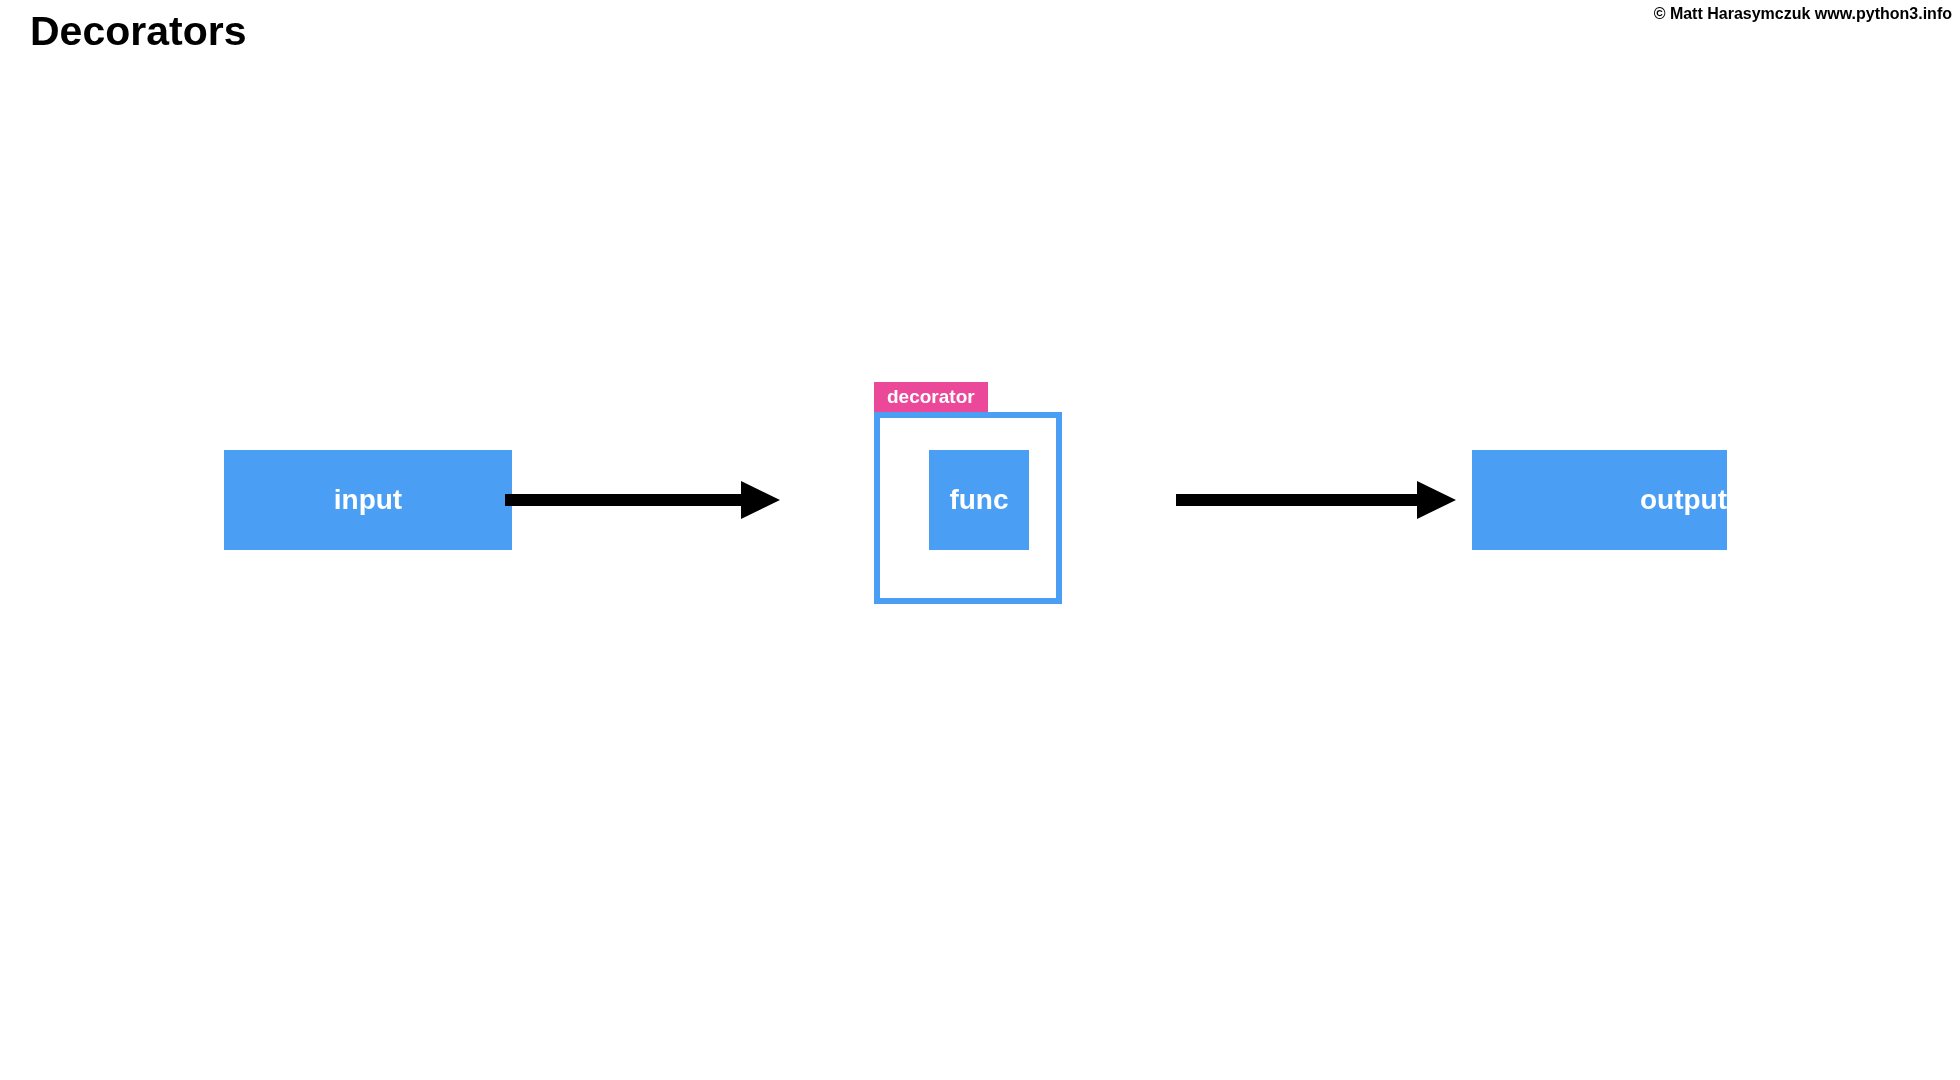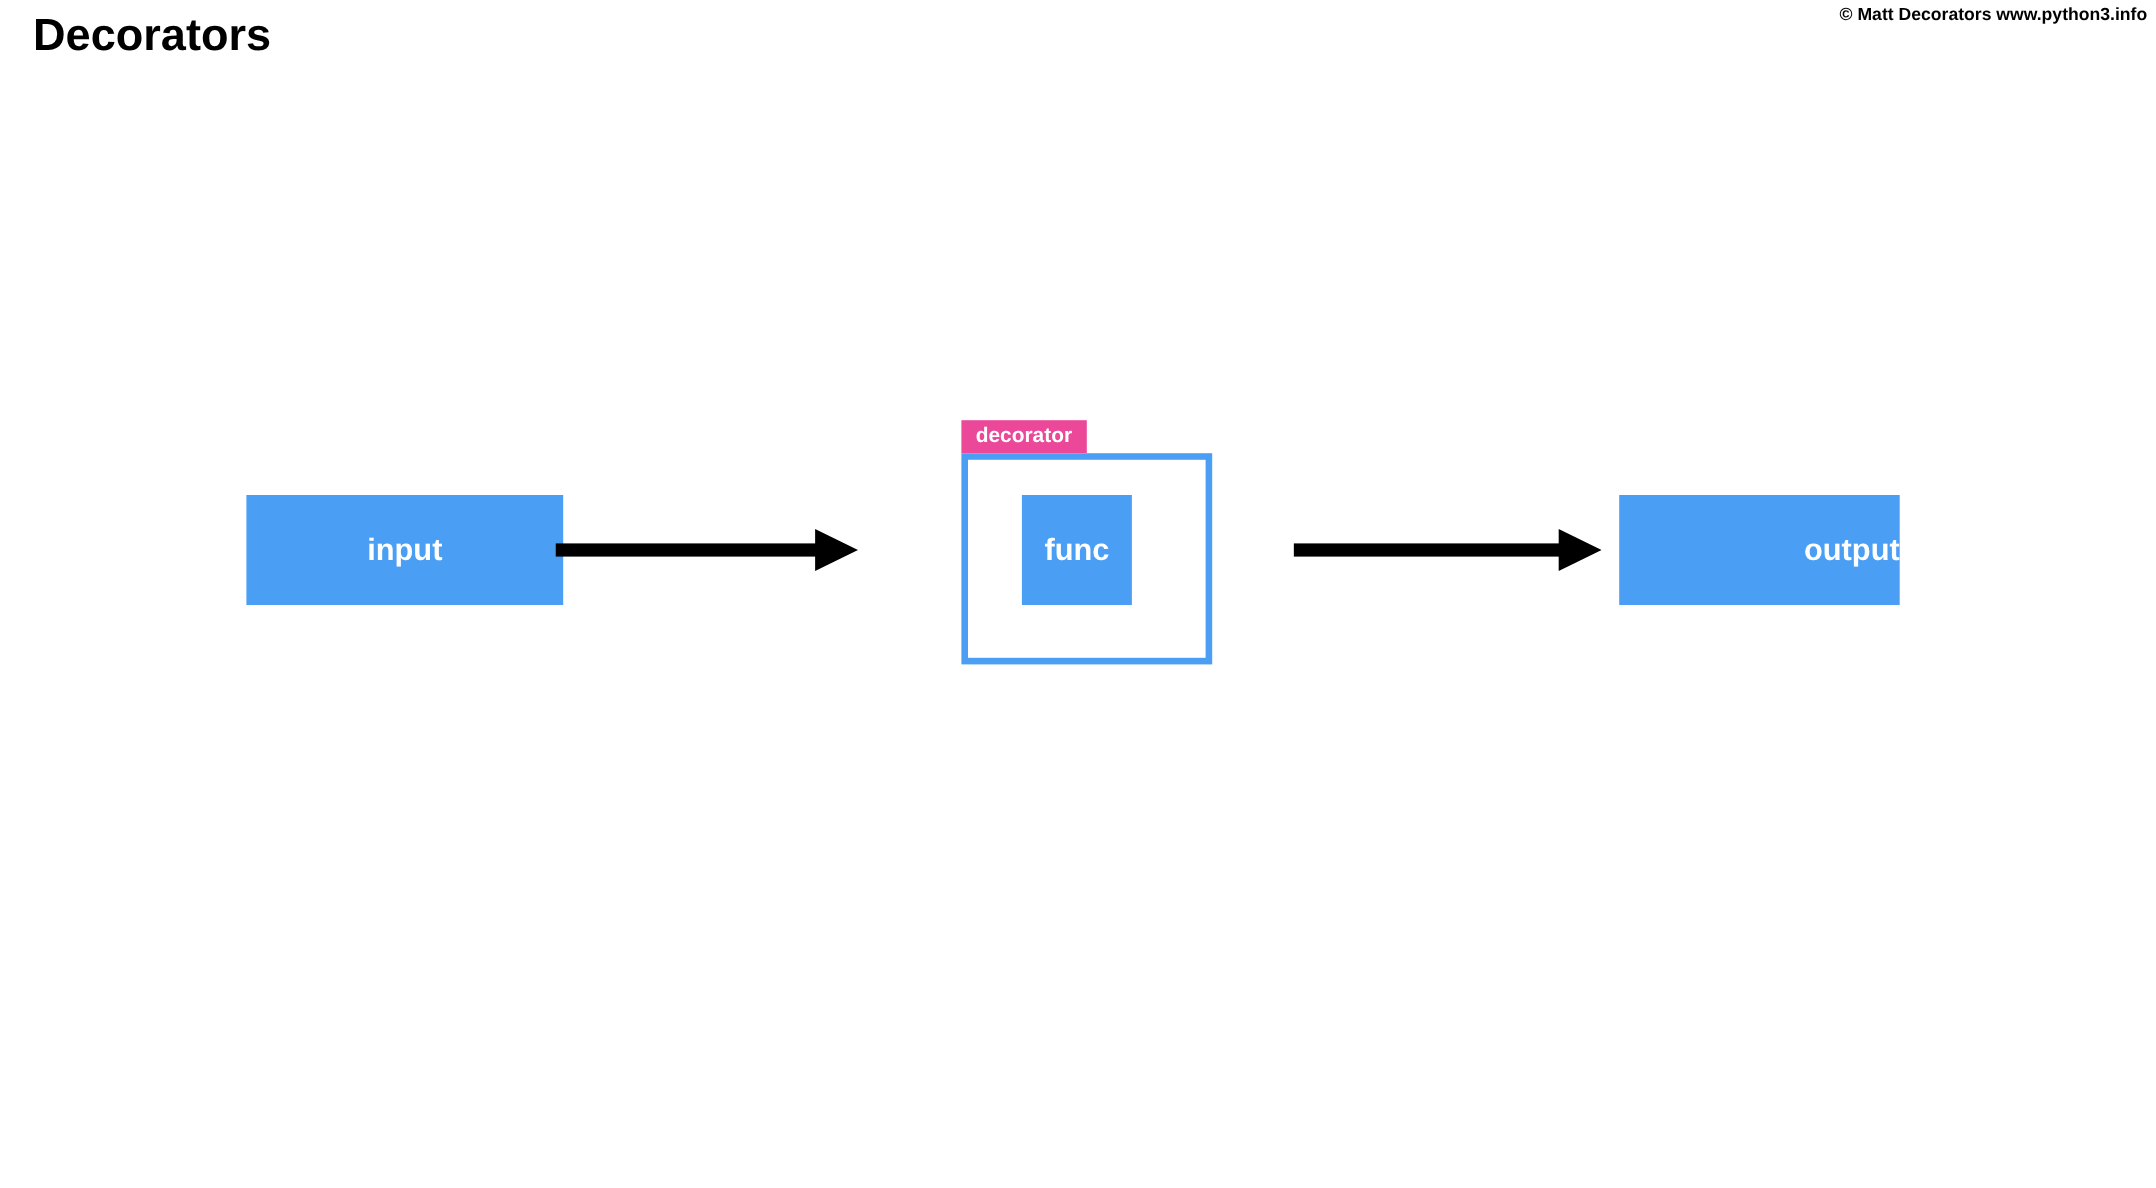--- a/index.html
+++ b/index.html
@@ -54,21 +54,21 @@
     color: #ffffff;
     font-weight: bold;
     font-size: 19px;
     height: 30px;
     line-height: 30px;
     padding: 0 13px;
     vertical-align: bottom;
   }
   .decorator-box {
     position: relative;
-    width: 228px;
+    width: 188px;
     height: 192px;
     border: 6px solid #4A9FF5;
     background: #ffffff;
   }
   .node-func {
     left: 49px;
     top: 32px;
     width: 100px;
     height: 100px;
   }
@@ -81,21 +81,21 @@
   .arrow-2 { left: 1176px; width: 280px; }
   .arrow svg { display: block; width: 100%; height: 100%; }
 </style>
 </head>
 <body>
 
 <div class="stage">
 
   <div class="slide-title">Decorators</div>
 
-  <div class="copyright">© Matt Decorators www.python3.info</div>
+  <div class="copyright">© Matt Harasymczuk www.python3.info</div>
 
   <div class="node node-input">
     <span>input</span>
   </div>
 
   <div class="arrow arrow-1">
     <svg viewBox="0 0 275 40" xmlns="http://www.w3.org/2000/svg">
       <rect x="0" y="14" width="240" height="12" fill="#000000"></rect>
       <polygon points="236,1 275,20 236,39" fill="#000000"></polygon>
     </svg>

